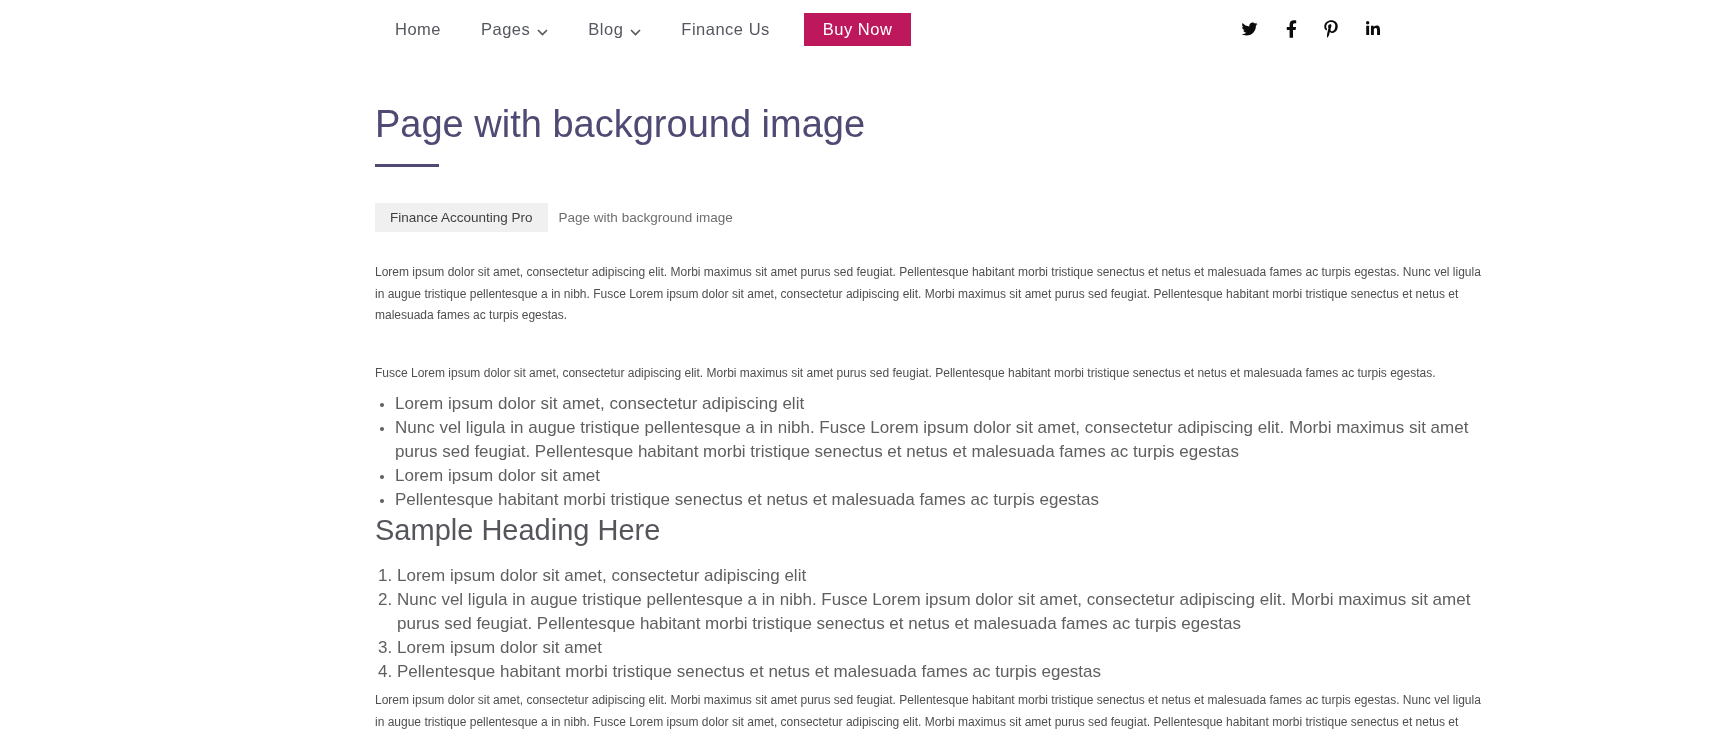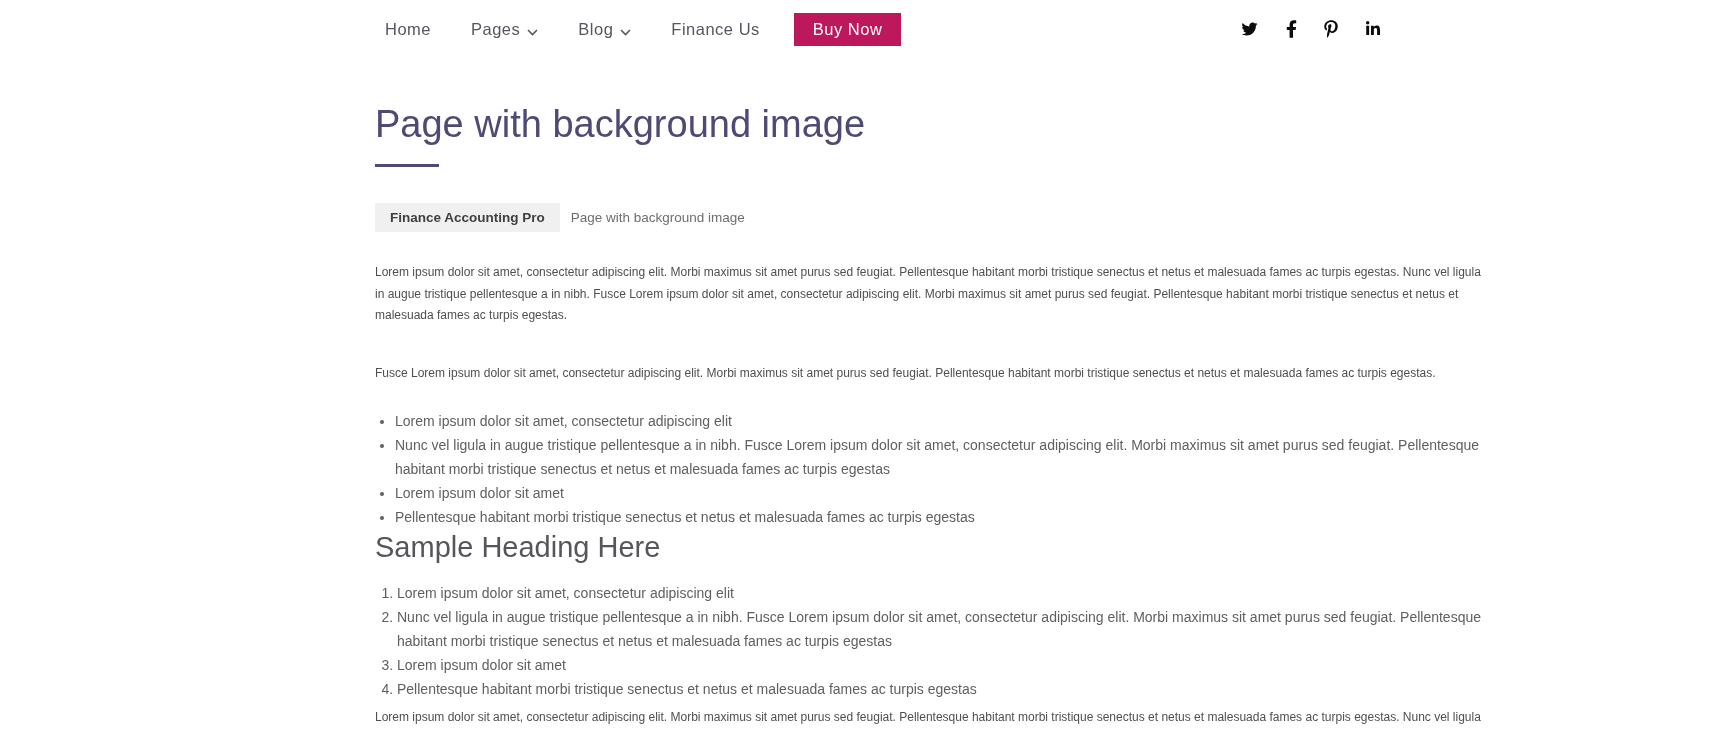--- a/index.html
+++ b/index.html
@@ -13,21 +13,21 @@
   }
 
   
   .site-header {
     position: relative;
     height: 58px;
     background: #ffffff;
   }
   .main-nav {
     position: absolute;
-    left: 385px;
+    left: 395px;
     top: 0;
     height: 58px;
     display: flex;
     align-items: center;
     justify-content: space-between;
   }
   .nav-link {
     display: inline-flex;
     align-items: center;
     gap: 7px;
@@ -98,39 +98,38 @@
     align-items: center;
     font-size: 13.5px;
   }
   .breadcrumb-root {
     background: #f0f0f0;
     color: #3f3f3f;
     padding: 7px 15px;
     text-decoration: none;
     cursor: pointer;
     white-space: nowrap;
-    font-weight: bold;
   }
   .breadcrumb-current {
     margin-left: 11px;
     color: #6e6e6e;
   }
   .body-paragraph {
     margin: 36px 0 0 0;
     font-size: 12px;
     line-height: 21.5px;
     color: #4f4f4f;
   }
   .body-paragraph.first { margin-top: 30px; }
   .body-paragraph.closing { margin-top: 6px; }
 
   ul.content-list, ol.content-list {
-    margin: 25px 0 0 0;
+    margin: 8px 0 0 0;
     padding-left: 20px;
-    font-size: 14px;
+    font-size: 17px;
     line-height: 24px;
     color: #5f5f5f;
   }
   ol.content-list { margin-top: 16px; padding-left: 22px; }
   ul.content-list li::marker { color: #5f5f5f; font-size: 13px; }
   ol.content-list li::marker { color: #5f5f5f; }
 
   .section-heading {
     margin: 0 0 0 0;
     font-size: 29px;

